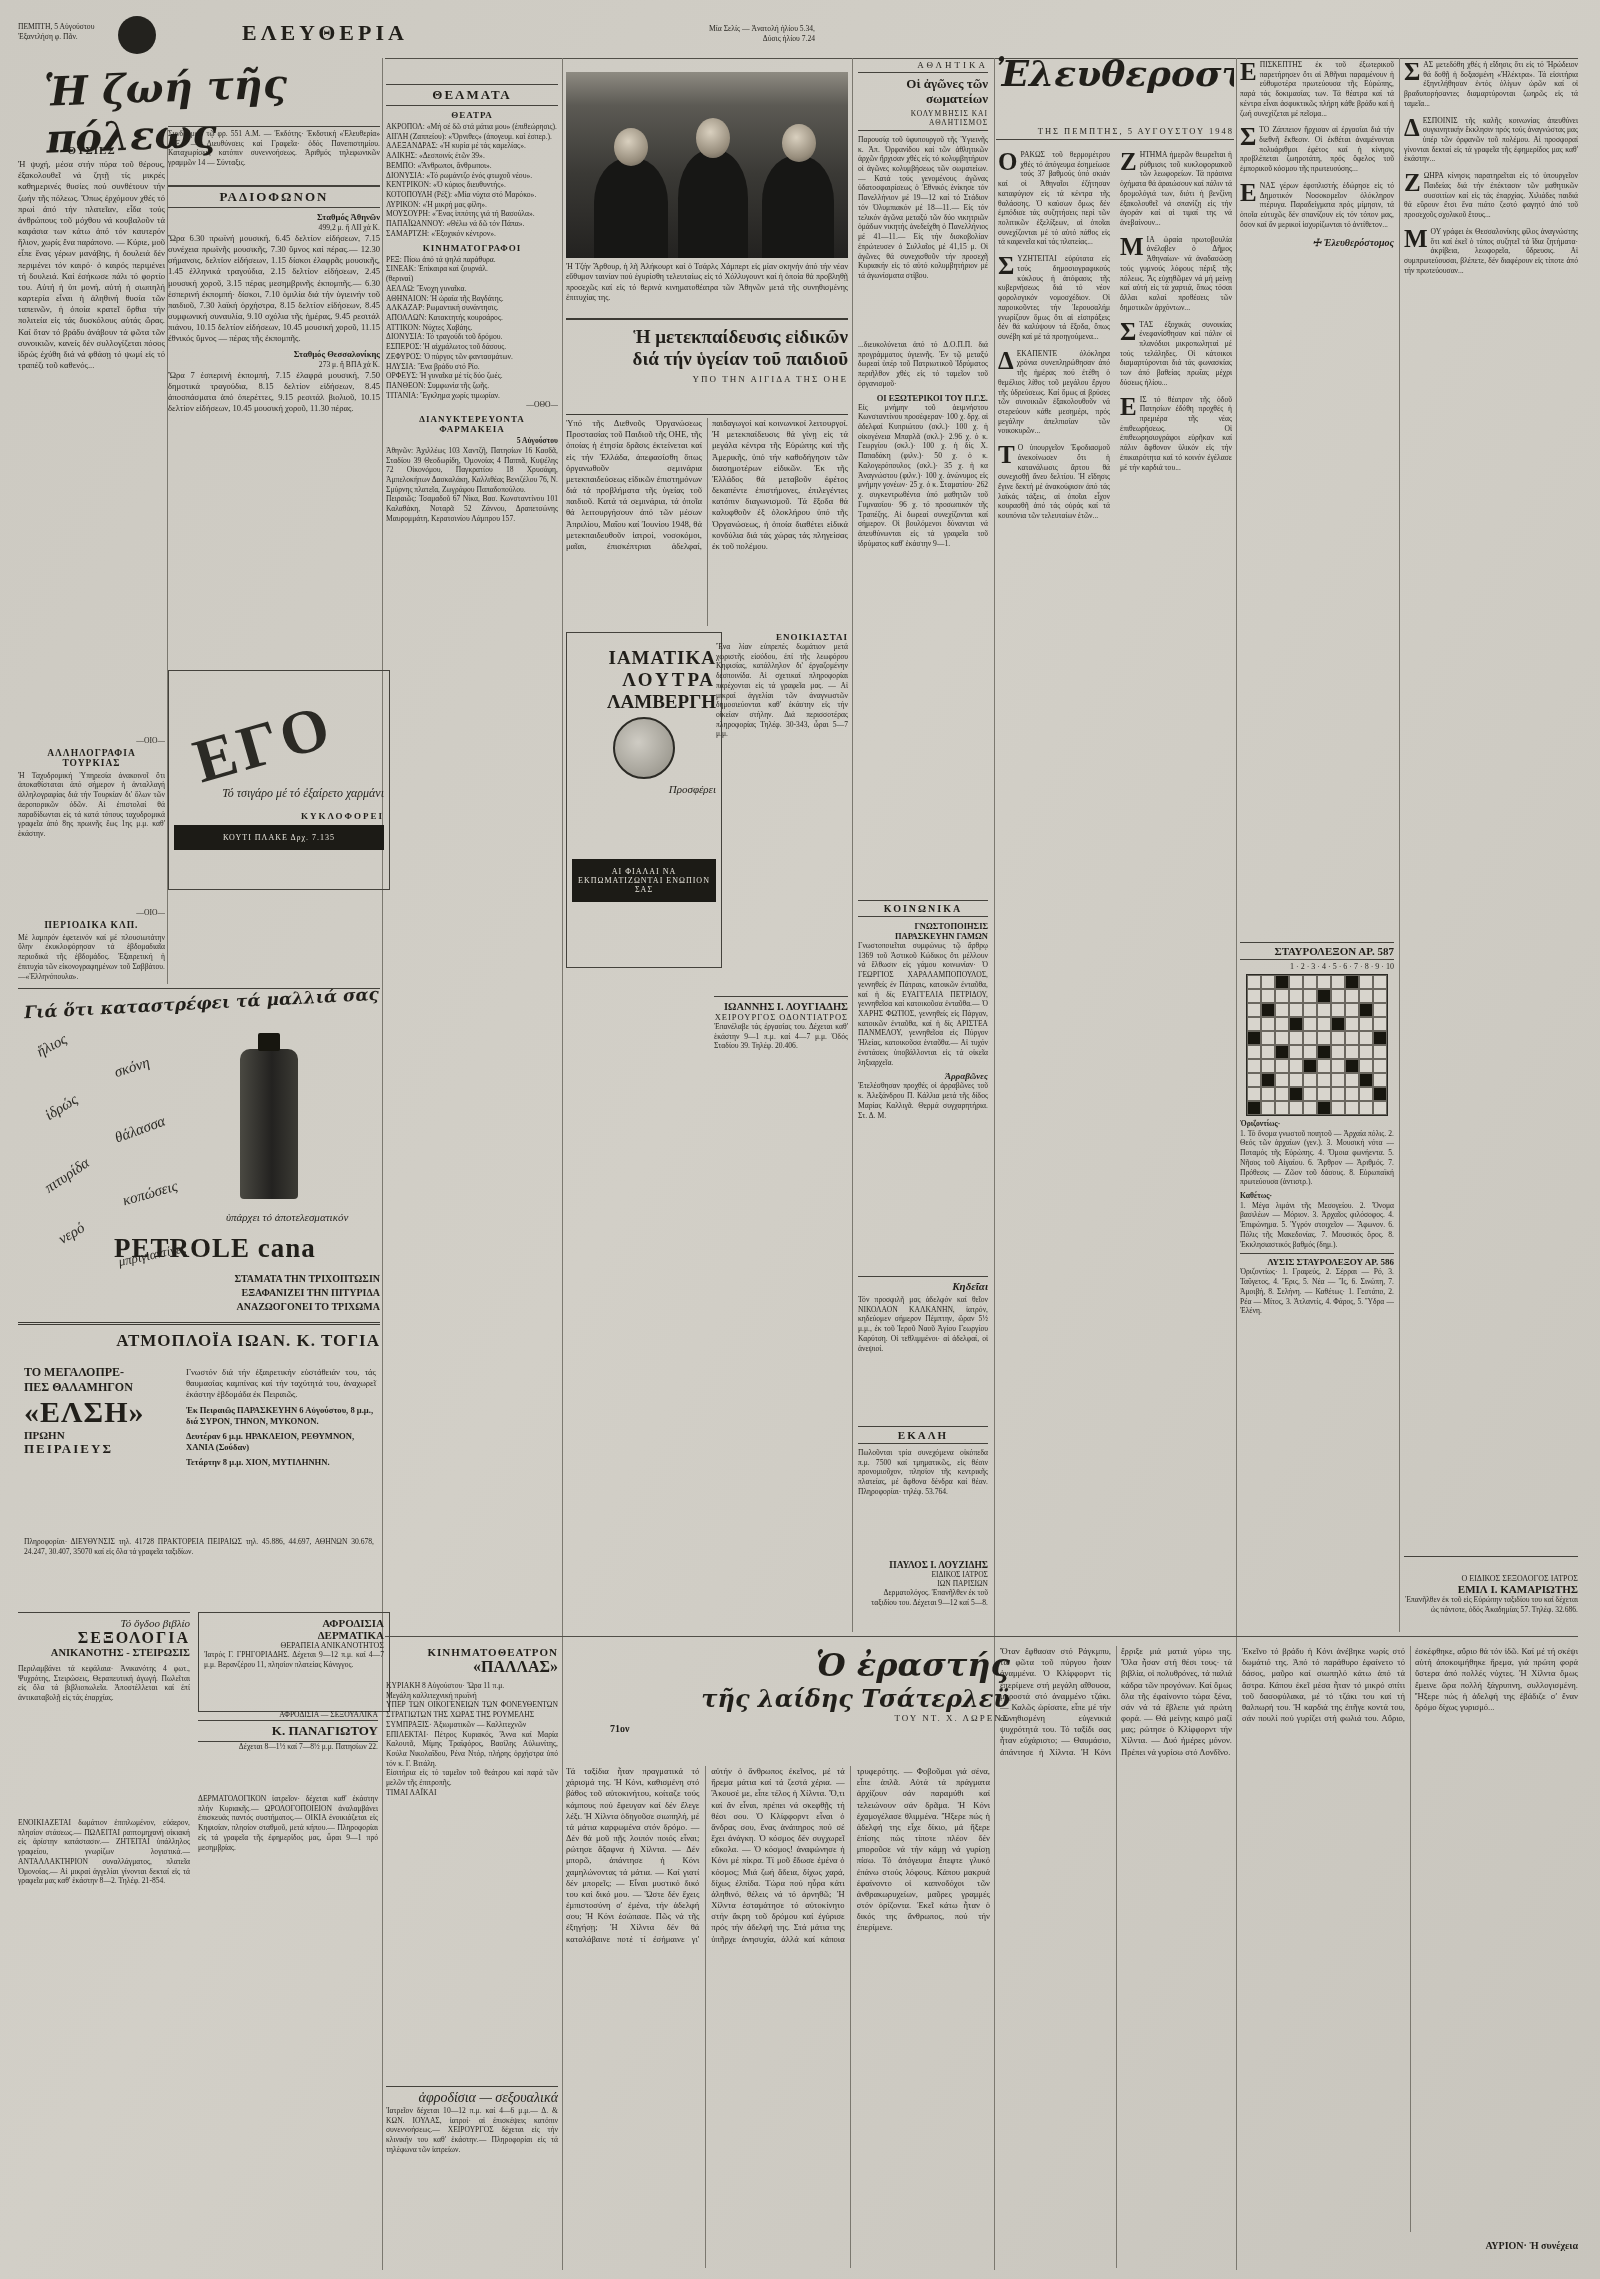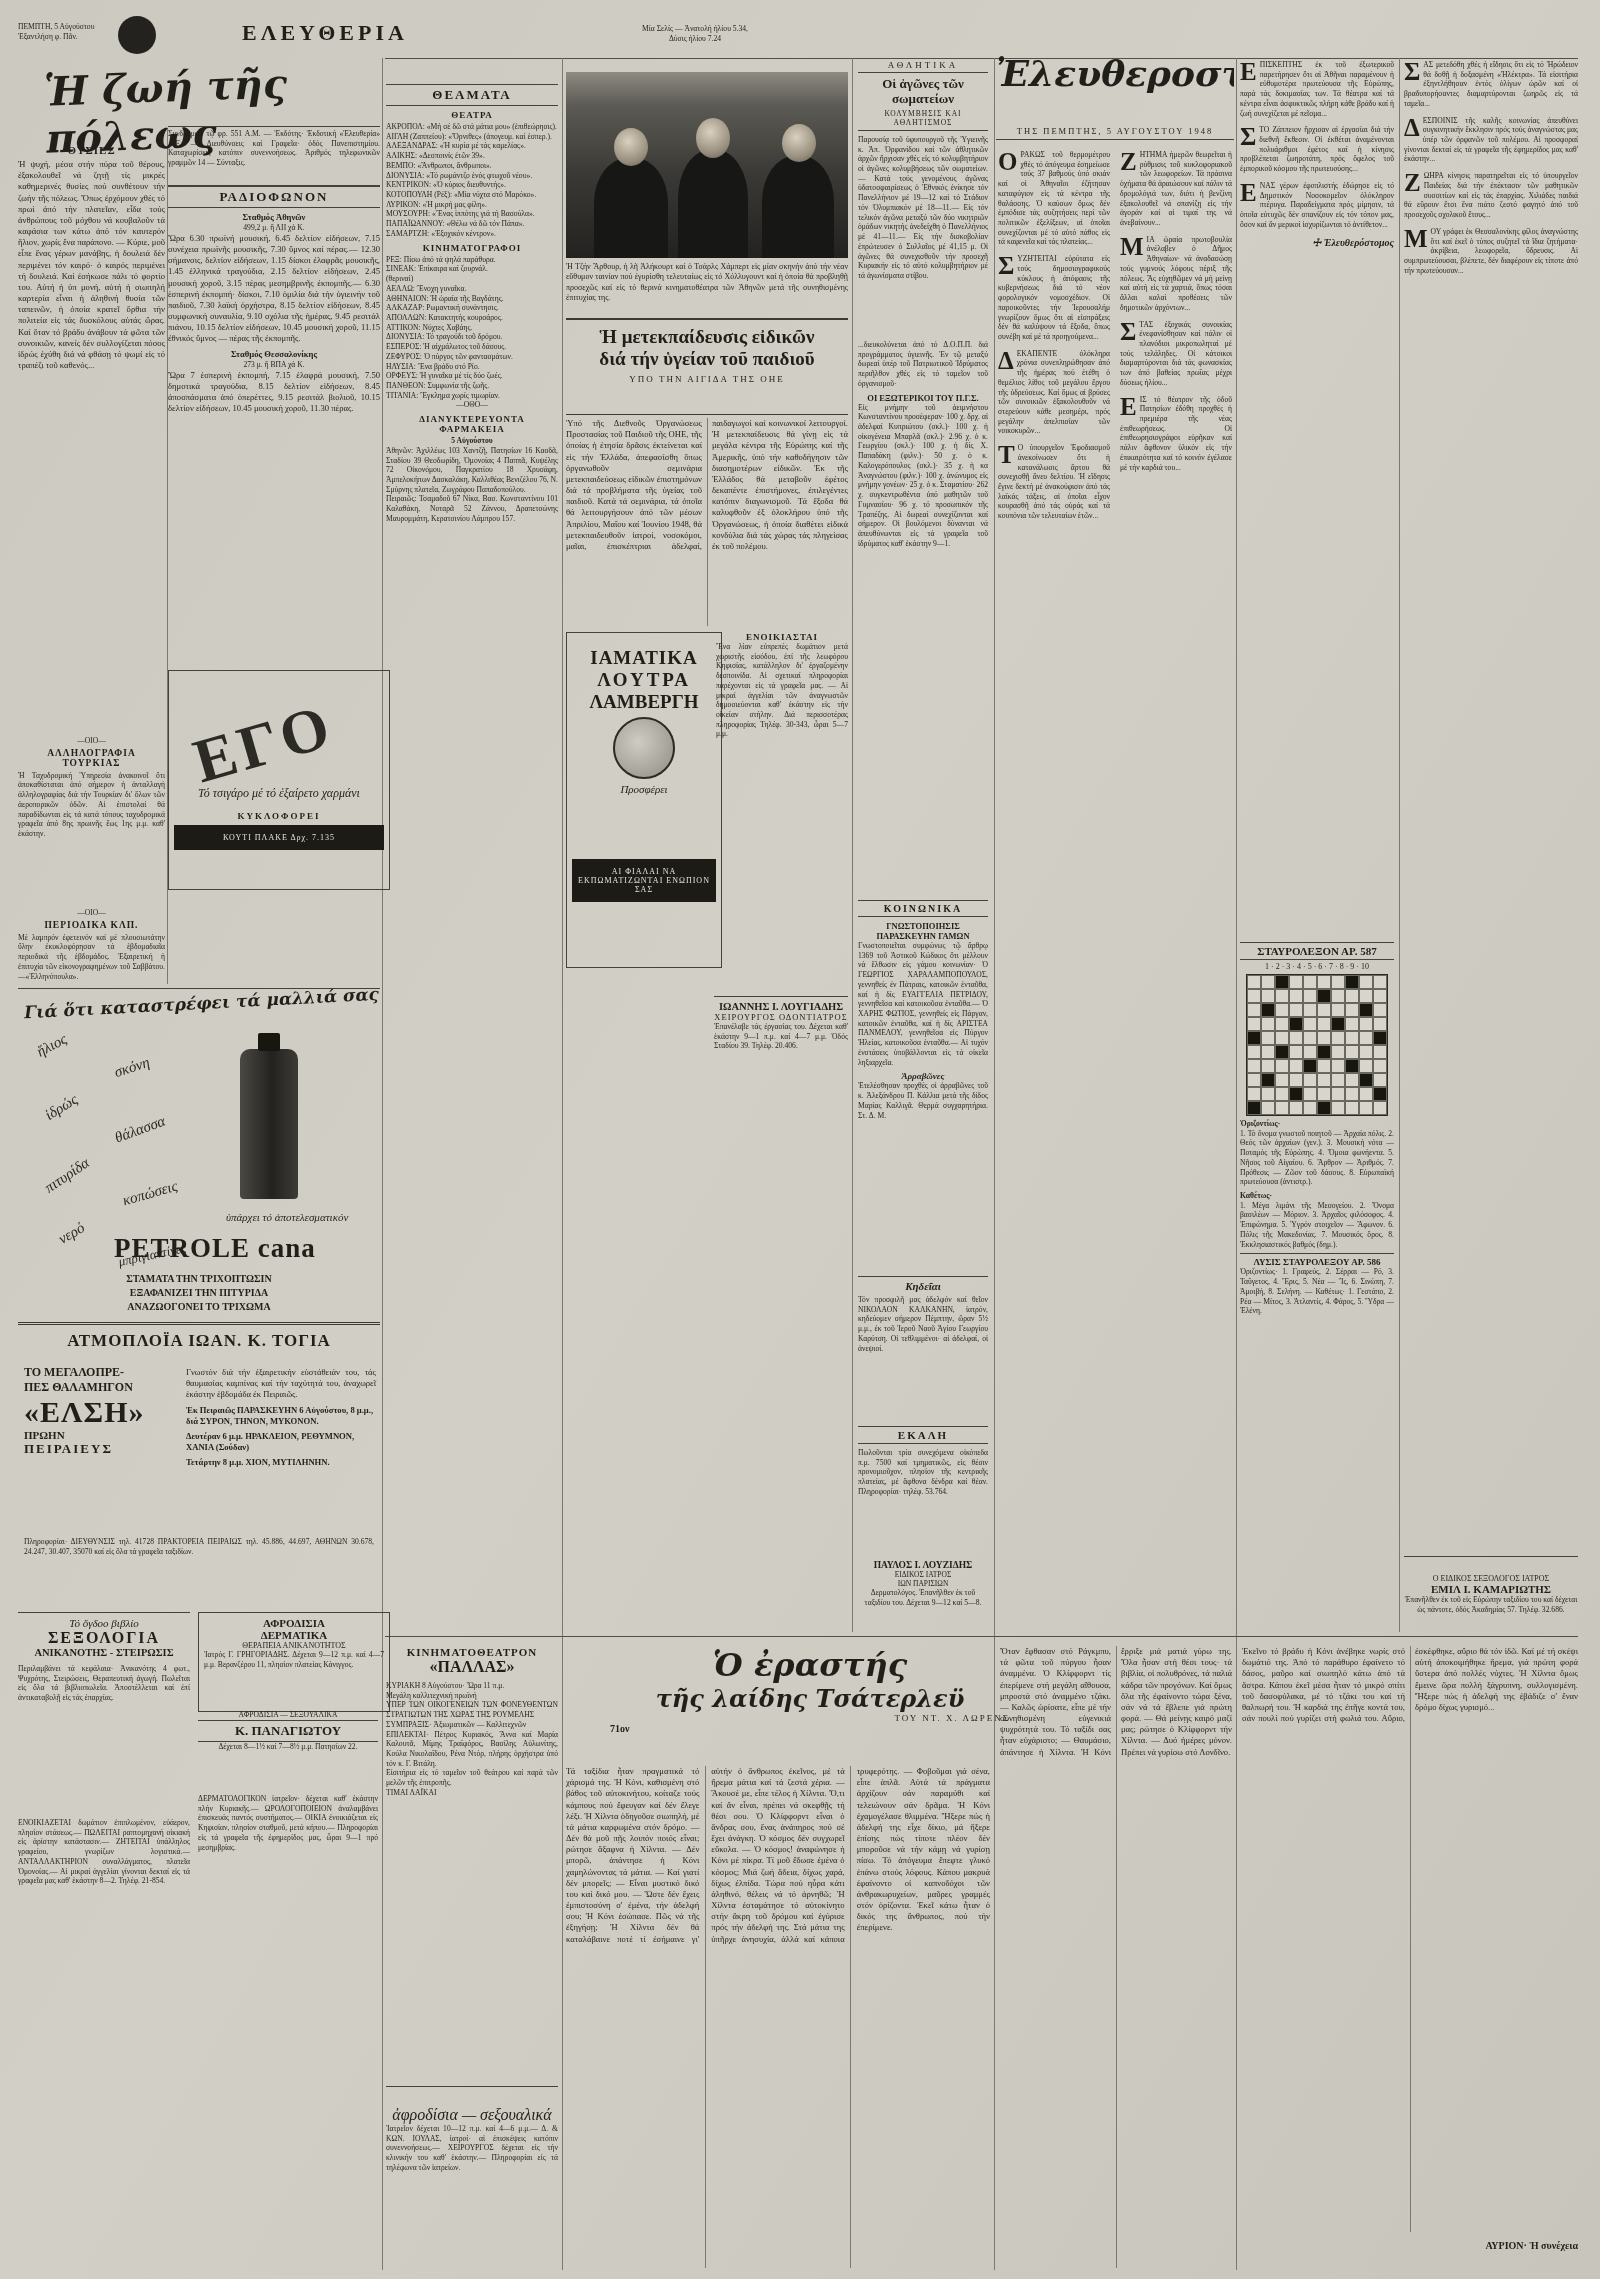--- a/index.html
+++ b/index.html
@@ -1,20 +1,20 @@
 <!DOCTYPE html>
 <html lang="el"><head>
 <meta charset="utf-8">
 <style>
   html,body{margin:0;padding:0;background:#8e8b83;}
   .page{position:relative;width:1600px;height:2279px;background:linear-gradient(120deg,#ccc9c1 0%,#d2cfc7 45%,#c8c5bd 100%);
         font-family:"Liberation Serif","DejaVu Serif",serif;color:#211f1a;overflow:hidden;}
   .blk{position:absolute;overflow:hidden;}
   .jt{text-align:justify;}
-  .ctr{text-align:center;}
+  .ctr{text-align:right;}
   .sm{font-size:8.6px;line-height:1.3;}
   .xs{font-size:7.6px;line-height:1.28;}
   .pre{white-space:pre-line;}
   .b{font-weight:bold;}
   .it{font-style:italic;}
   .secT{font-weight:bold;text-align:center;letter-spacing:2px;font-size:13px;margin:0 0 4px;border-top:1px solid #44423c;border-bottom:1px solid #44423c;padding:2px 0;}
   .secT2{font-weight:bold;text-align:center;letter-spacing:1px;font-size:11px;margin:2px 0 3px;}
   .subT{font-weight:bold;text-align:center;font-size:9px;margin:4px 0 2px;letter-spacing:1px;}
   .script{font-style:italic;font-weight:bold;font-family:"DejaVu Serif",serif;}
   .dc{float:left;font-size:25px;line-height:.8;font-weight:bold;padding:2px 3px 0 0;}
@@ -441,21 +441,21 @@
     <div class="ctr b" style="font-size:16px;">«ΠΑΛΛΑΣ»</div>
     <div class="xs jt pre" style="margin-top:5px;">ΚΥΡΙΑΚΗ 8 Αὐγούστου· Ὥρα 11 π.μ.
 Μεγάλη καλλιτεχνική πρωϊνή
 ΥΠΕΡ ΤΩΝ ΟΙΚΟΓΕΝΕΙΩΝ ΤΩΝ ΦΟΝΕΥΘΕΝΤΩΝ ΣΤΡΑΤΙΩΤΩΝ ΤΗΣ ΧΩΡΑΣ ΤΗΣ ΡΟΥΜΕΛΗΣ
 ΣΥΜΠΡΑΞΙΣ· Ἀξιωματικῶν — Καλλιτεχνῶν
 ΕΠΙΛΕΚΤΑΙ· Πέτρος Κυριακός, Ἄννα καί Μαρία Καλουτᾶ, Μίμης Τραϊφόρος, Βασίλης Αὐλωνίτης, Κούλα Νικολαΐδου, Ρένα Ντόρ, πλήρης ὀρχήστρα ὑπό τόν κ. Γ. Βιτάλη.
 Εἰσιτήρια εἰς τό ταμεῖον τοῦ θεάτρου καί παρά τῶν μελῶν τῆς ἐπιτροπῆς.
 ΤΙΜΑΙ ΛΑΪΚΑΙ</div>
   </section>
   <section class="blk" style="left:386px;top:2086px;width:172px;height:182px;border-top:1px solid #44423c;">
-    <div class="ctr it" style="font-size:16px;margin-top:19px;">ἀφροδίσια — σεξουαλικά</div>
+    <div class="ctr it" style="font-size:14px;margin-top:3px;">ἀφροδίσια — σεξουαλικά</div>
     <p class="xs jt">Ἰατρεῖον δέχεται 10—12 π.μ. καί 4—6 μ.μ.— Δ. &amp; ΚΩΝ. ΙΟΥΛΑΣ, ἰατροί· αἱ ἐπισκέψεις κατόπιν συνεννοήσεως.— ΧΕΙΡΟΥΡΓΟΣ δέχεται εἰς τήν κλινικήν του καθ' ἑκάστην.— Πληροφορίαι εἰς τά τηλέφωνα τῶν ἰατρείων.</p>
   </section>
 
   <section class="blk" style="left:610px;top:1646px;width:400px;height:110px;">
     <h2 class="script ctr" style="margin:0;font-size:32px;">Ὁ ἐραστής</h2>
     <h2 class="script ctr" style="margin:0;font-size:24px;">τῆς λαίδης Τσάτερλεϋ</h2>
     <div style="text-align:right;font-size:9px;letter-spacing:2px;">ΤΟΥ ΝΤ. Χ. ΛΩΡΕΝΣ</div>
     <div class="b" style="font-size:10px;">71ον</div>
   </section>
 

